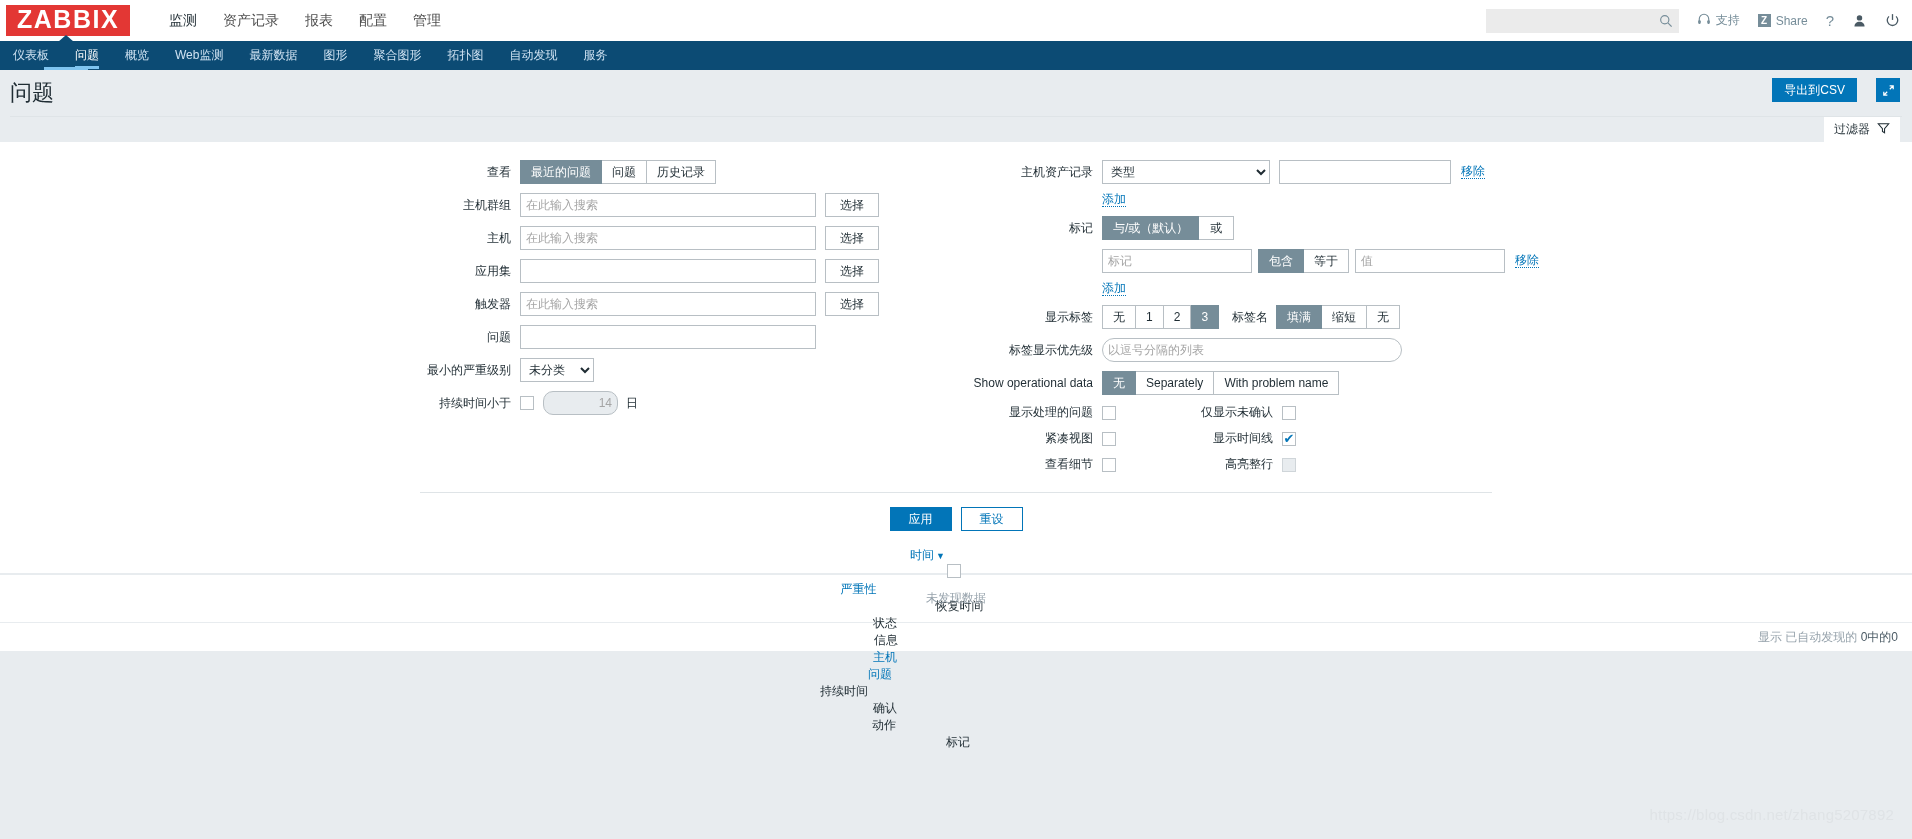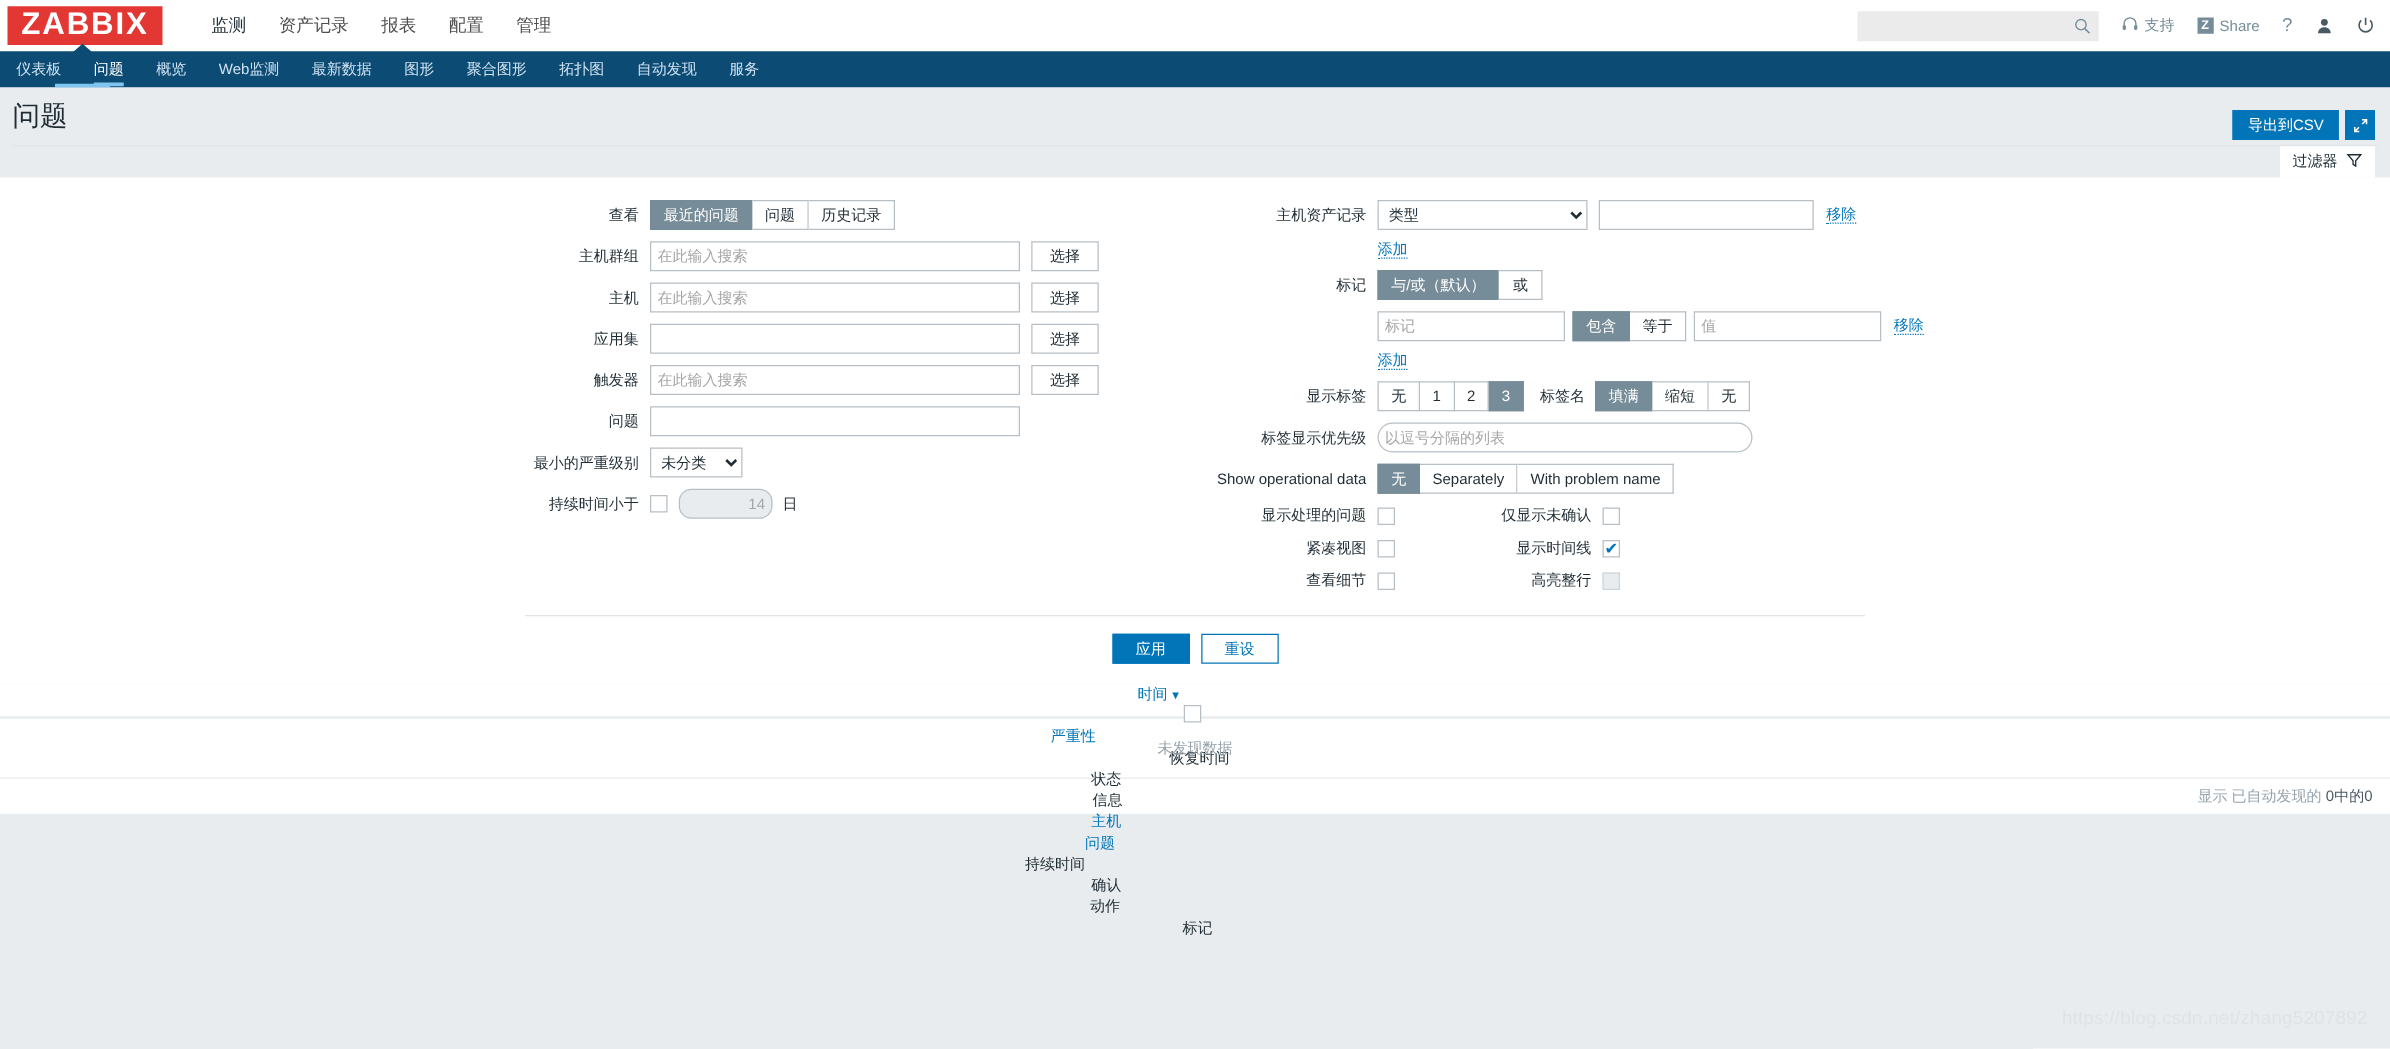--- a/index.html
+++ b/index.html
@@ -117,21 +117,21 @@
 
   
   .page-body { background: #e8ecef; height: 769px; position: relative; }
   .titlerow {
     height: 46px;
     display: flex; align-items: center;
     padding: 0 14px 0 10px;
     position: relative;
   }
   .pagetitle { font-size: 22px; color: #1f2c33; font-weight: normal; }
-  .title-actions { position: absolute; right: 12px; top: 18px; display: flex; gap: 5px; padding-left: 36px; }
+  .title-actions { position: absolute; right: 12px; top: 8px; display: flex; gap: 19px; padding-left: 36px; }
   .btn-blue {
     background: #0275b8; color: #fff; border: 1px solid #0275b8;
     font-size: 12px; height: 24px; padding: 0 11px; cursor: pointer;
     font-family: inherit;
   }
   .btn-icon-blue {
     background: #0275b8; border: 1px solid #0275b8;
     width: 24px; height: 24px; display:flex; align-items:center; justify-content:center;
     cursor: pointer;
   }

